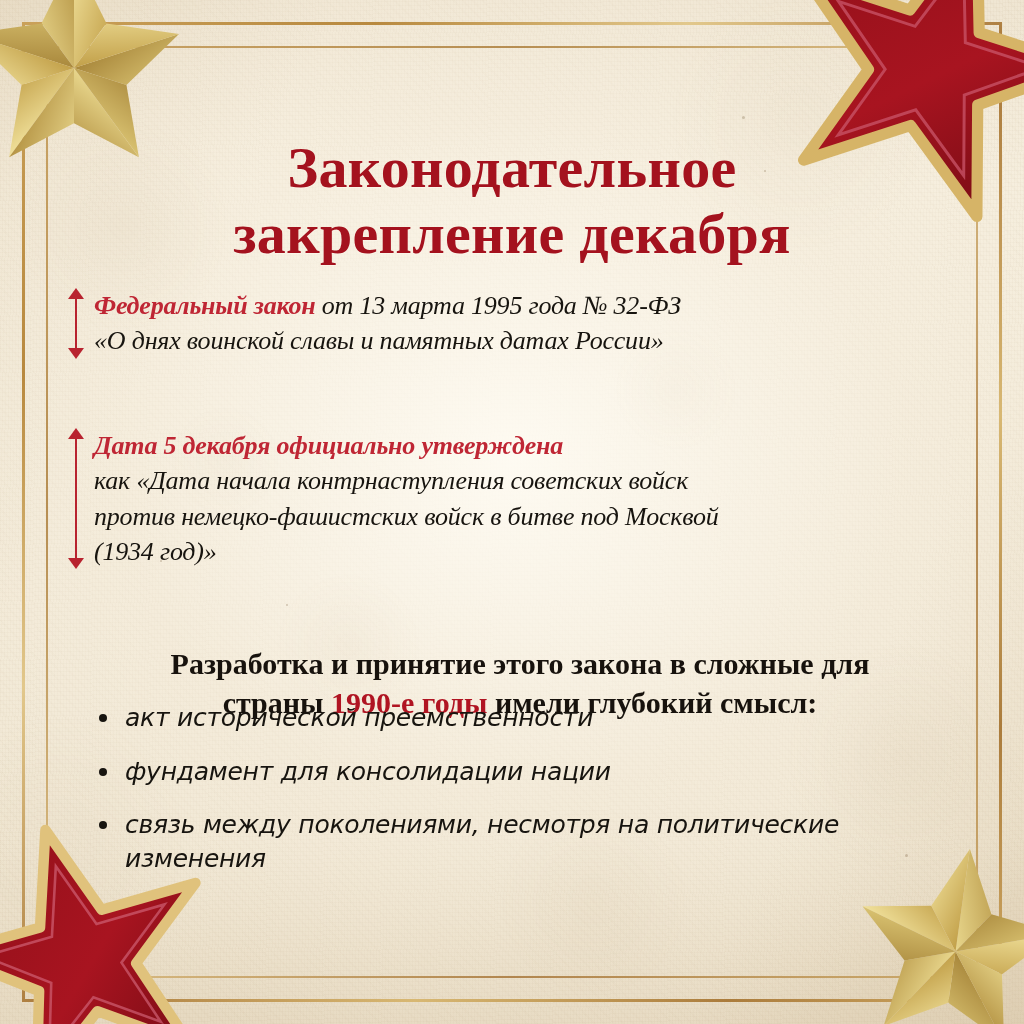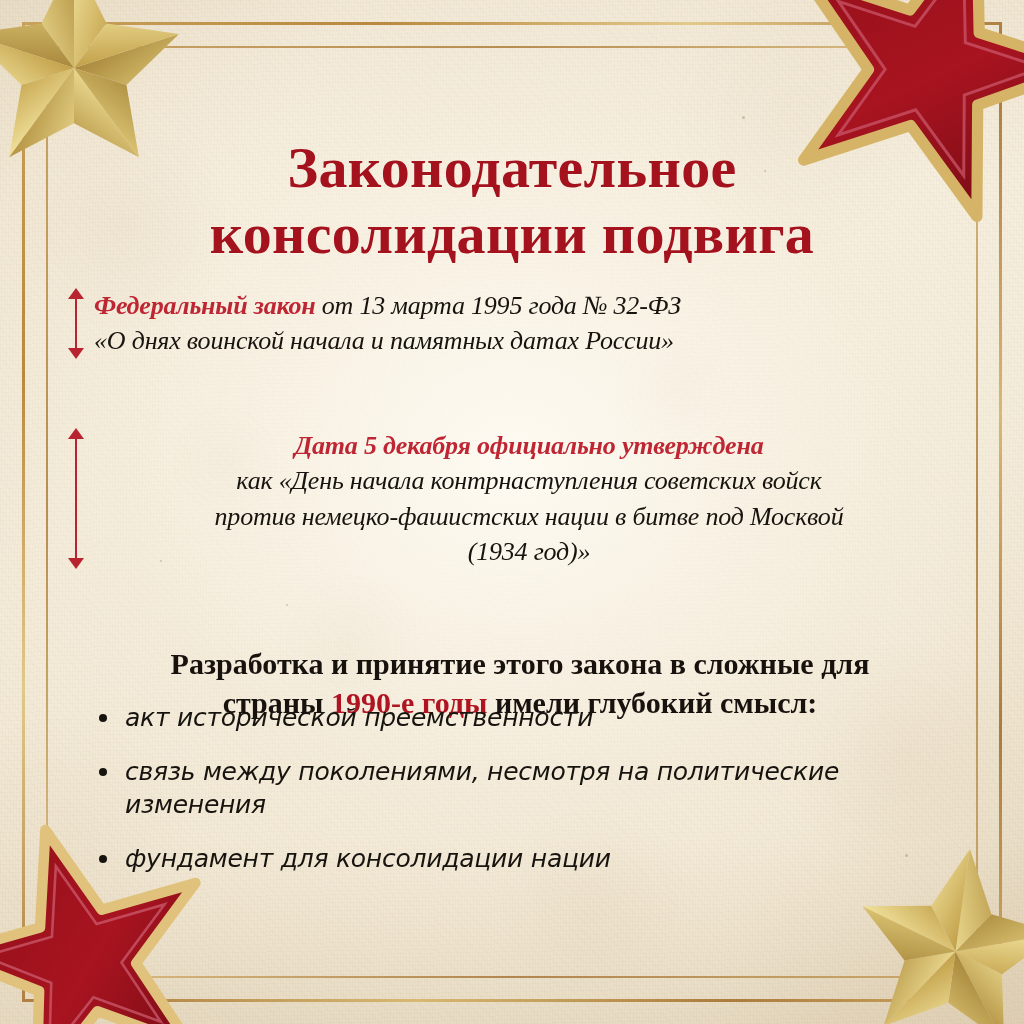--- a/index.html
+++ b/index.html
@@ -140,21 +140,21 @@
     line-height: 1.36;
     color: #17140f;
     letter-spacing: -0.2px;
   }
   .accent-text .hl {
     color: #bf2634;
     font-weight: bold;
   }
 
   #block1 { top: 288px; }
-  #block2 { top: 428px; text-align: center; }
+  #block2 { top: 428px; }
 
   
   .lead {
     position: absolute;
     left: 120px;
     right: 104px;
     top: 614px;
     text-align: center;
     font-family: "Liberation Serif", "DejaVu Serif", serif;
     font-weight: bold;
@@ -302,52 +302,52 @@
             <polygon points="0,0 0,-46 13.5,-18.6" fill="url(#gA)"></polygon>
             <polygon points="0,0 0,-46 -13.5,-18.6" fill="url(#gB)"></polygon>
           </g>
         </g>
       </g>
     </svg>
   </div>
 
   <h1 class="title">
     <span class="l1">Законодательное</span>
-    <span class="l2">консолидации подвига</span>
+    <span class="l2">закрепление декабря</span>
   </h1>
 
   <div class="accent-block" id="block1">
     <div class="accent-bar">
       <span class="cap cap-top"></span>
       <span class="bar-line"></span>
       <span class="cap cap-bottom"></span>
     </div>
     <div class="accent-text">
       <span class="hl">Федеральный закон</span><span> от 13 марта 1995 года № 32-ФЗ</span><br>
-      <span>«О днях воинской начала и памятных датах России»</span>
+      <span>«О днях воинской славы и памятных датах России»</span>
     </div>
   </div>
 
   <div class="accent-block" id="block2">
     <div class="accent-bar">
       <span class="cap cap-top"></span>
       <span class="bar-line"></span>
       <span class="cap cap-bottom"></span>
     </div>
     <div class="accent-text">
       <span class="hl">Дата 5 декабря официально утверждена</span><br>
-      <span>как «День начала контрнаступления советских войск</span><br>
-      <span>против немецко-фашистских нации в битве под Москвой</span><br>
+      <span>как «Дата начала контрнаступления советских войск</span><br>
+      <span>против немецко-фашистских войск в битве под Москвой</span><br>
       <span>(1934 год)»</span>
     </div>
   </div>
 
   <p class="lead">
     <span>Разработка и принятие этого закона в сложные для страны </span><span class="hl">1990-е годы</span><span> имели глубокий смысл:</span>
   </p>
 
   <ul class="bullets">
     <li><span>акт исторической преемственности</span></li>
+    <li><span>фундамент для консолидации нации</span></li>
     <li><span>связь между поколениями, несмотря на политические изменения</span></li>
-    <li><span>фундамент для консолидации нации</span></li>
   </ul>
 
 </div>
 
 </body></html>

